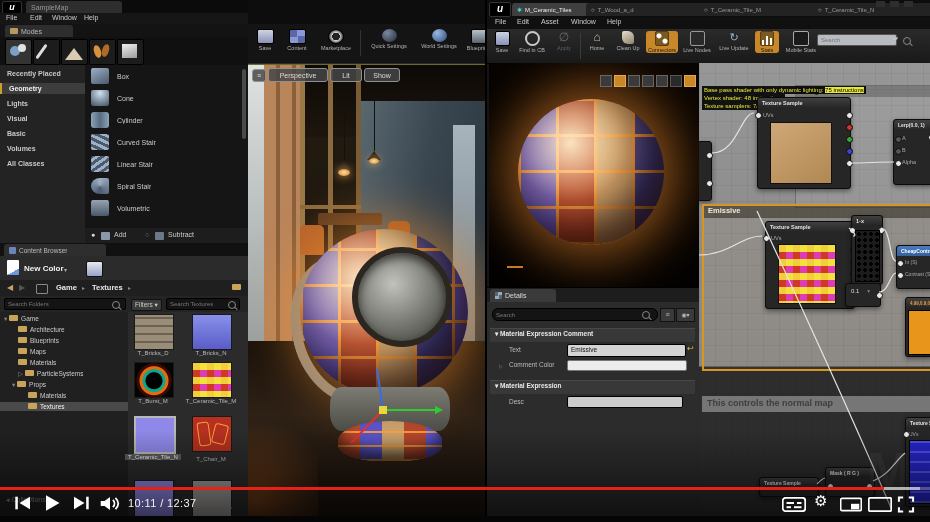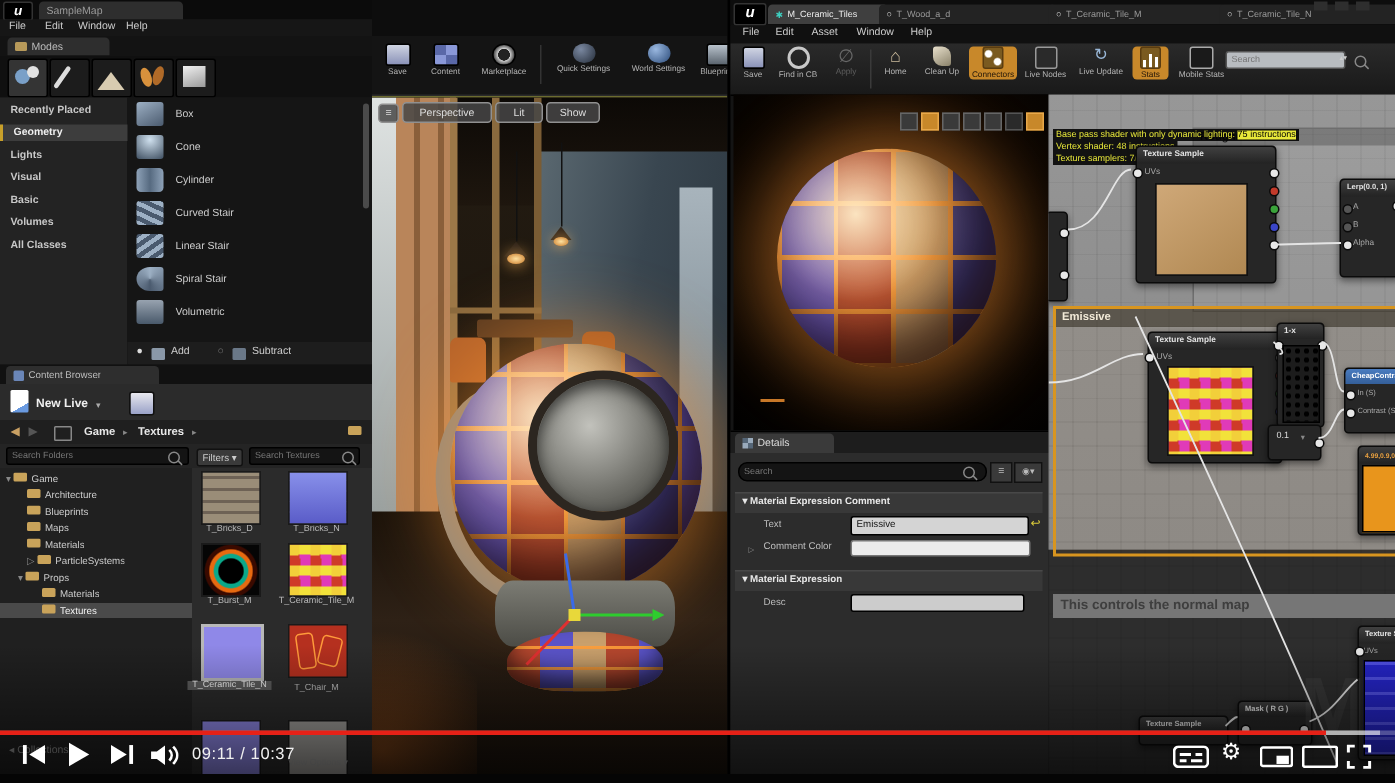--- a/index.html
+++ b/index.html
@@ -123,21 +123,21 @@
 
     <div class="abs" style="left:0;top:243px;width:248px;height:13px;background:#111">
       <div class="abs tab t65" style="left:4px;top:1px;width:92px;height:12px">
         <span style="width:7px;height:7px;background:#6a86b8;display:inline-block;border-radius:1px"></span>
         <span class="nw">Content Browser</span>
       </div>
     </div>
     <div class="abs" style="left:0;top:256px;width:248px;height:266px;background:#262626">
       <div class="abs" style="left:0;top:0;width:248px;height:24px;background:#2b2b2b;border-bottom:1px solid #111">
         <span class="abs" style="left:7px;top:4px;width:12px;height:15px;background:linear-gradient(150deg,#fff 70%,#6a9ae0 70%);border-radius:1px"></span>
-        <span class="abs t8 b nw" style="left:24px;top:8px;color:#f0f0f0">New Live</span>
+        <span class="abs t8 b nw" style="left:24px;top:8px;color:#f0f0f0">New Color</span>
         <span class="abs t6" style="left:64px;top:10px;color:#aaa">▾</span>
         <span class="abs" style="left:86px;top:5px;width:15px;height:14px;background:linear-gradient(#e8e8ee,#9aa2c8);border:1px solid #111;border-radius:2px"></span>
       </div>
       <div class="abs" style="left:0;top:24px;width:248px;height:16px;background:#1f1f1f;border-bottom:1px solid #111">
         <span class="abs t8" style="left:7px;top:3px;color:#c9a063">◀</span>
         <span class="abs t8" style="left:19px;top:3px;color:#555">▶</span>
         <span class="abs" style="left:36px;top:4px;width:10px;height:8px;border:1px solid #888;border-radius:1px"></span>
         <span class="abs t75 b nw" style="left:56px;top:3px;color:#e8e8e8">Game</span>
         <span class="abs t6" style="left:82px;top:4px;color:#888">▸</span>
         <span class="abs t75 b nw" style="left:92px;top:3px;color:#e8e8e8">Textures</span>
@@ -520,21 +520,21 @@
       </svg>
     <svg class="abs" style="left:72px;top:6px" width="18" height="14" viewBox="0 0 12 10">
         <path d="M1,0.5 L8.5,5 L1,9.5 Z" fill="#fff"></path>
         <rect x="9.7" y="0.5" width="1.8" height="9" fill="#fff"></rect>
       </svg>
     <svg class="abs" style="left:100px;top:6px" width="20" height="15" viewBox="0 0 14 10">
         <path d="M0.5,3.2 H3.2 L7,0.5 V9.5 L3.2,6.8 H0.5 Z" fill="#fff"></path>
         <path d="M9,2.5 C10.5,4 10.5,6 9,7.5" stroke="#fff" stroke-width="1.2" fill="none"></path>
         <path d="M10.8,1 C13.3,3.5 13.3,6.5 10.8,9" stroke="#fff" stroke-width="1.2" fill="none"></path>
       </svg>
-    <span class="abs t11 nw" style="left:128px;top:7px;color:#f0f0f0;letter-spacing:.4px">09:11 / 10:37</span>
+    <span class="abs t11 nw" style="left:128px;top:7px;color:#f0f0f0;letter-spacing:.4px">10:11 / 12:37</span>
     <svg class="abs" style="left:782px;top:7px" width="24" height="15" viewBox="0 0 16 10">
         <rect x="0.5" y="0.5" width="15" height="9" rx="2" fill="none" stroke="#fff" stroke-width="1.2"></rect>
         <line x1="3" y1="4" x2="8" y2="4" stroke="#fff" stroke-width="1.3"></line>
         <line x1="10" y1="4" x2="13" y2="4" stroke="#fff" stroke-width="1.3"></line>
         <line x1="3" y1="6.8" x2="6" y2="6.8" stroke="#fff" stroke-width="1.3"></line>
         <line x1="8" y1="6.8" x2="13" y2="6.8" stroke="#fff" stroke-width="1.3"></line>
       </svg>
     <span class="abs" style="left:814px;top:2px;font-size:15px;color:#fff">⚙</span>
     <svg class="abs" style="left:840px;top:7px" width="22" height="15" viewBox="0 0 16 10">
         <rect x="0.5" y="0.5" width="15" height="9" rx="1" fill="none" stroke="#fff" stroke-width="1.2"></rect>

